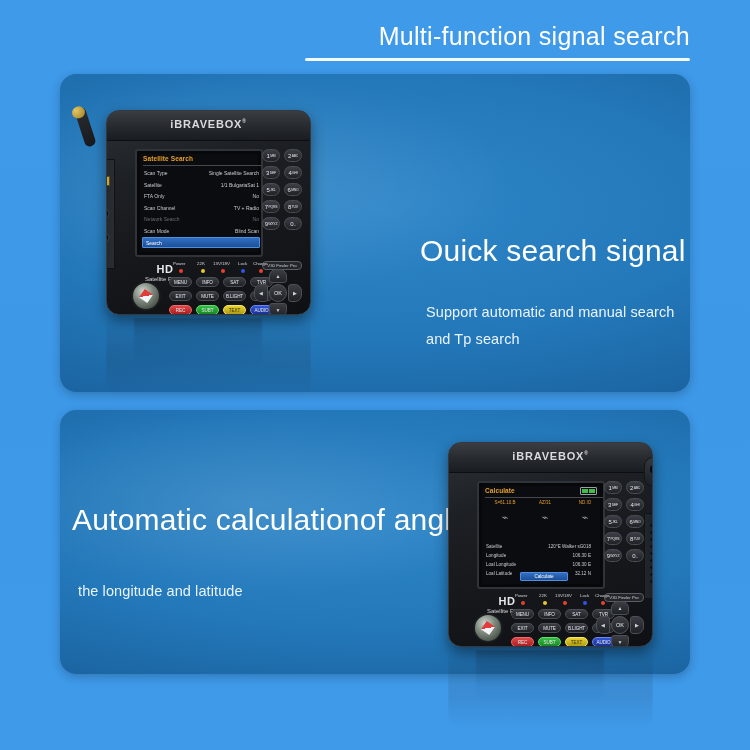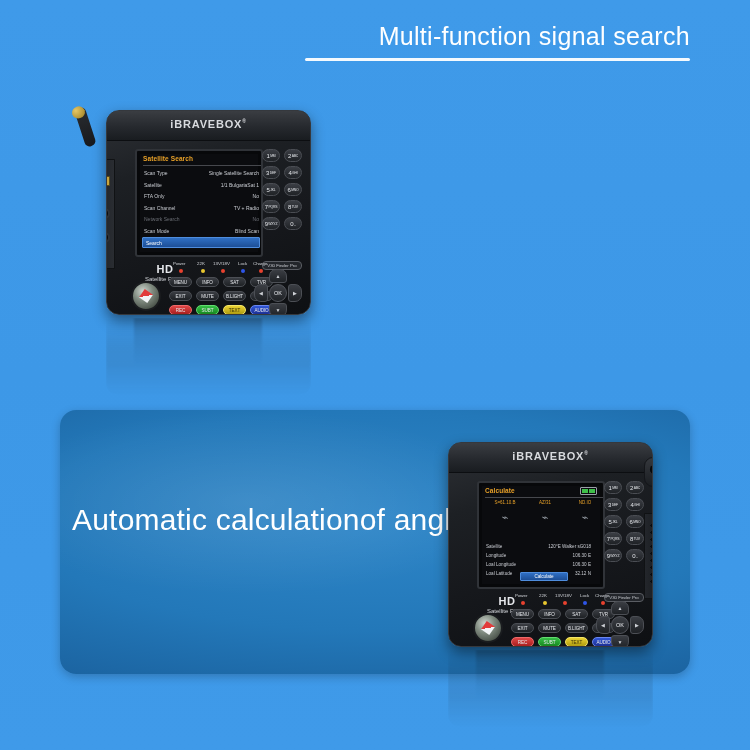--- a/index.html
+++ b/index.html
@@ -220,20 +220,27 @@
 </head>
 <body>
 
 <div class="page">
 
   <div class="header">
     <div class="header-title">Multi-function signal search</div>
     <div class="header-rule"></div>
   </div>
 
+  <div class="panel panel-1">
+    <div class="panel-glow"></div>
+
+    <div class="big-title p1-title">Ouick search signal</div>
+    <div class="sub-line p1-sub1">Support automatic and manual search</div>
+    <div class="sub-line p1-sub2">and Tp search</div>
+  </div>
 
   <div class="device-wrap dev1">
     <div class="reflection">
       <div class="refl-screen"></div>
     </div>
 
     <div class="antenna">
       <div class="antenna-tip"></div>
     </div>
 
@@ -372,20 +379,21 @@
         <div class="ar ar-r">▶</div>
         <div class="ok">OK</div>
       </div>
     </div>
   </div>
 
   <div class="panel panel-2">
     <div class="panel-glow"></div>
 
     <div class="big-title p2-title" style="left:12px;top:93px">Automatic calculationof angle</div>
+    <div class="sub-line p2-sub2" style="left:18px;top:173px">the longitude and latitude</div>
   </div>
 
   <div class="device-wrap dev2">
     <div class="reflection">
       <div class="refl-screen"></div>
     </div>
 
     <div class="device">
       <div class="dev-top-bar"></div>
       <div class="brand"><span>iBRAVEBOX</span><sup>®</sup></div>

